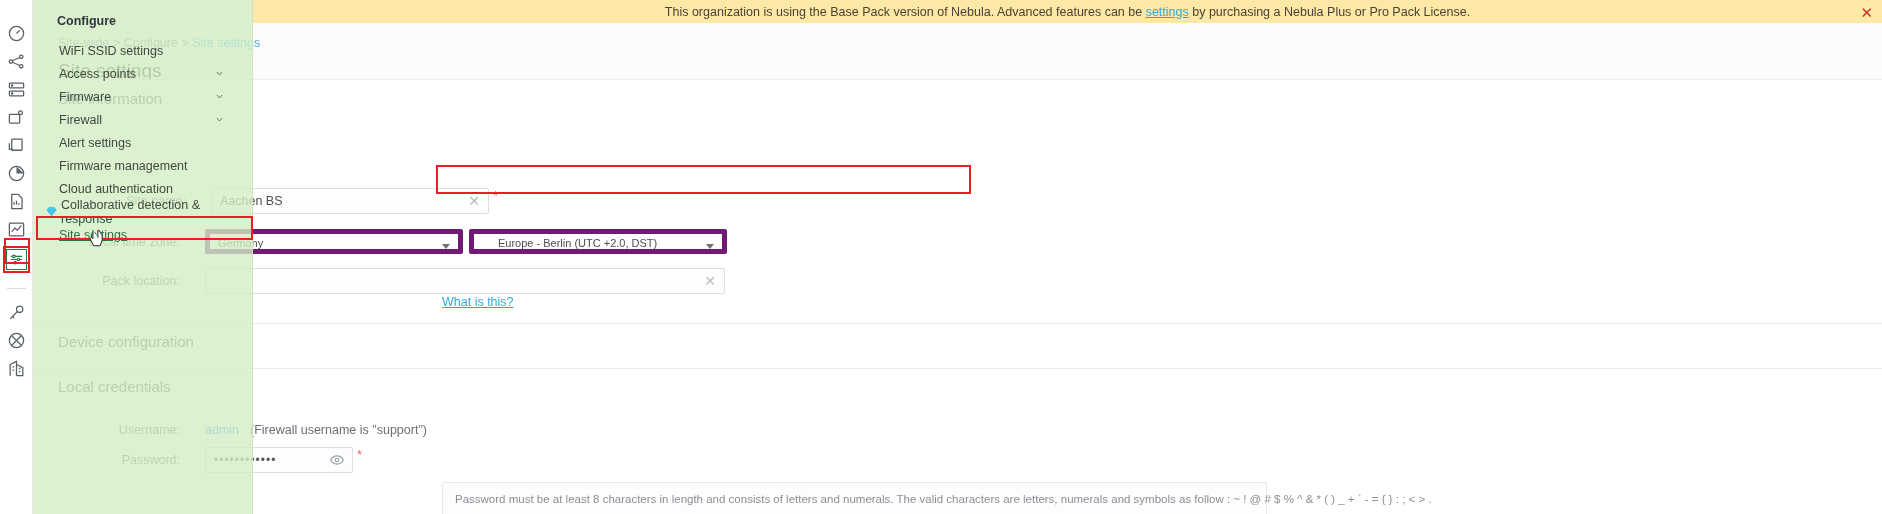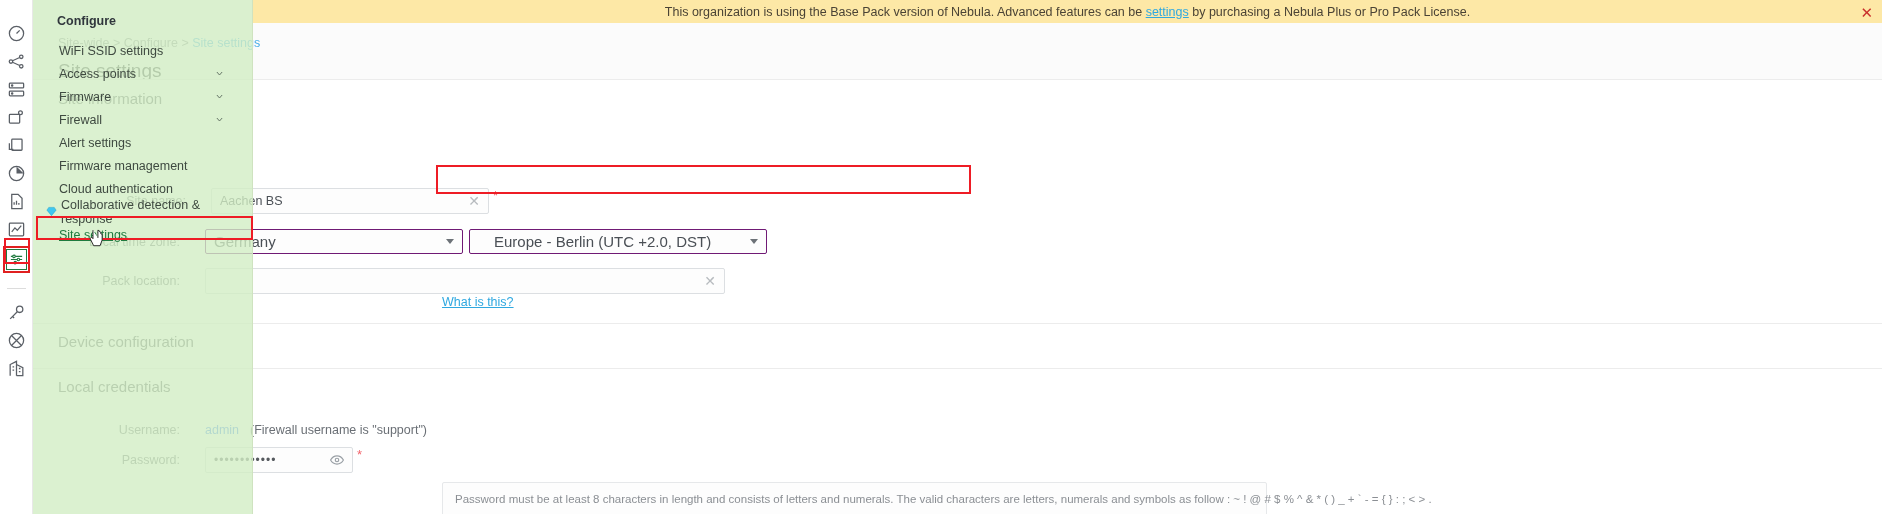--- a/index.html
+++ b/index.html
@@ -74,23 +74,23 @@
     padding: 12px 8px; font-size: 12.5px; color: #4a4f55;
     position: relative;
   }
   .txt-input .val { flex: 1; white-space: nowrap; overflow: hidden; }
   .clear-x {
     color: #b7bbbf; font-size: 14px; line-height: 1; cursor: pointer;
     padding-left: 6px;
   }
   .req-star { color: #f2636b; font-size: 13px; margin-left: 4px; align-self: flex-start; }
   .select-box {
-    height: 25px; border: 1px solid #701a75; border-radius: 2px;
-    background: #fdfdfd; display: flex; align-items: center;
-    padding: 0 8px; font-size: 15px; color: #4a4f55; position: relative;
+    height: 25px; border: 5px solid #701a75; border-radius: 2px;
+    background: #fdfdfd; display: flex; align-items: flex-end;
+    padding: 0 8px; font-size: 11px; color: #4a4f55; position: relative;
   }
   .select-box .val { flex: 1; white-space: nowrap; overflow: hidden; }
   .caret {
     width: 0; height: 0; border-left: 4px solid transparent;
     border-right: 4px solid transparent; border-top: 5px solid #6d7278;
     margin-left: 6px;
   }
   .link-blue {
     font-size: 12.5px; color: #2fa8e0; text-decoration: underline; cursor: pointer;
   }
@@ -183,21 +183,21 @@
         </div>
         <span class="req-star">*</span>
       </div>
 
       <div class="form-row" style="left:25px; top:149px;">
         <div class="form-label" style="width:122px; margin-right:25px;">Local time zone:</div>
         <div class="select-box" style="width:258px;">
           <span class="val">Germany</span>
           <span class="caret"></span>
         </div>
-        <div class="select-box" style="width:298px; margin-left:6px;padding-left:24px;">
+        <div class="select-box" style="width:258px; margin-left:6px;padding-left:24px;">
           <span class="val">Europe - Berlin (UTC +2.0, DST)</span>
           <span class="caret"></span>
         </div>
       </div>
 
       <div class="form-row" style="left:25px; top:188px;">
         <div class="form-label" style="width:122px; margin-right:25px;">Pack location:</div>
         <div class="txt-input" style="width:520px;">
           <span class="val"></span>
           <span class="clear-x">✕</span>

